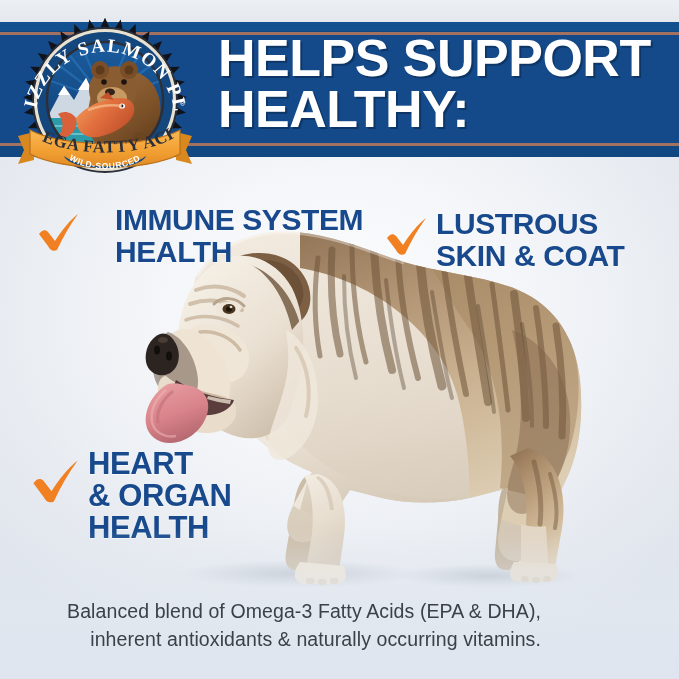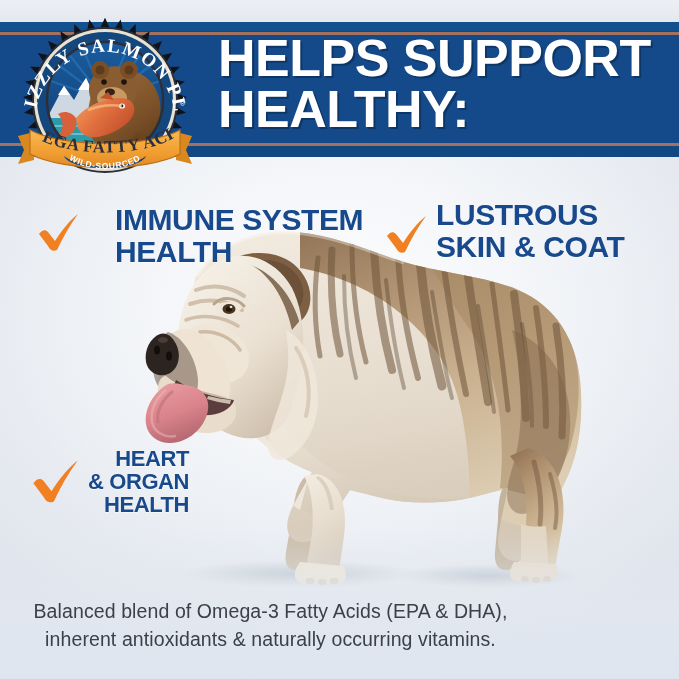--- a/index.html
+++ b/index.html
@@ -114,34 +114,34 @@
     letter-spacing: -0.4px;
     text-transform: uppercase;
     white-space: pre-line;
     text-shadow: 0 1px 0 rgba(255,255,255,0.6);
   }
 
   #benefit-immune { left: 36px; top: 204px; gap: 27px; }
   #benefit-immune .benefit-text { font-size: 30px; }
   #benefit-immune .check-icon { margin-top: 6px; }
 
-  #benefit-skin   { left: 384px; top: 199px; align-items: center; }
+  #benefit-skin   { left: 384px; top: 208px; }
   #benefit-skin .benefit-text { font-size: 30px; }
   #benefit-skin .check-icon { margin-top: 6px; }
 
   #benefit-heart  { left: 30px; top: 448px; }
-  #benefit-heart .benefit-text { font-size: 22px; line-height: 1.04; text-align: right; }
+  #benefit-heart .benefit-text { font-size: 31px; line-height: 1.04; }
   #benefit-heart .check-icon { margin-top: 8px; }
 
   
   .footer-text {
     position: absolute;
     left: 0; top: 598px;
     width: 541px;
-    text-align: center;
+    text-align: right;
     color: #3b4148;
     font-family: "Liberation Sans", sans-serif;
     font-weight: 400;
     font-size: 19.5px;
     line-height: 1.42;
     letter-spacing: 0.1px;
     white-space: pre-line;
   }
 </style>
 </head>

